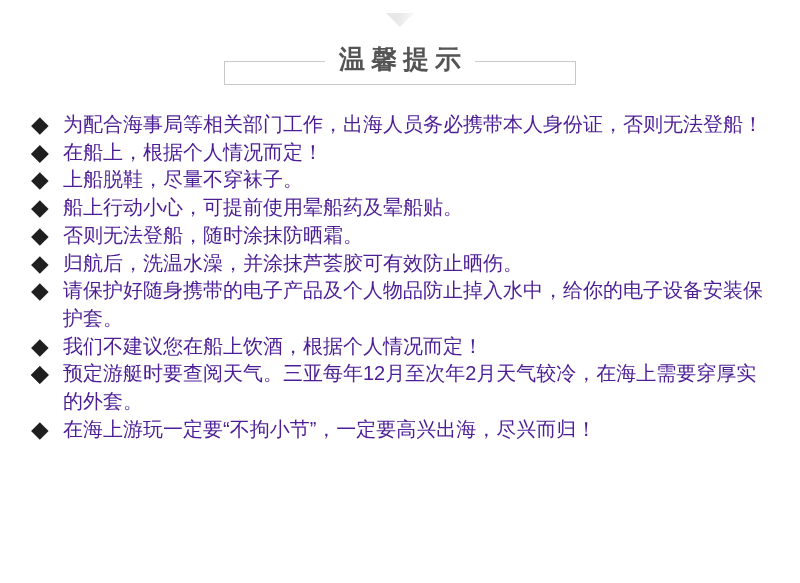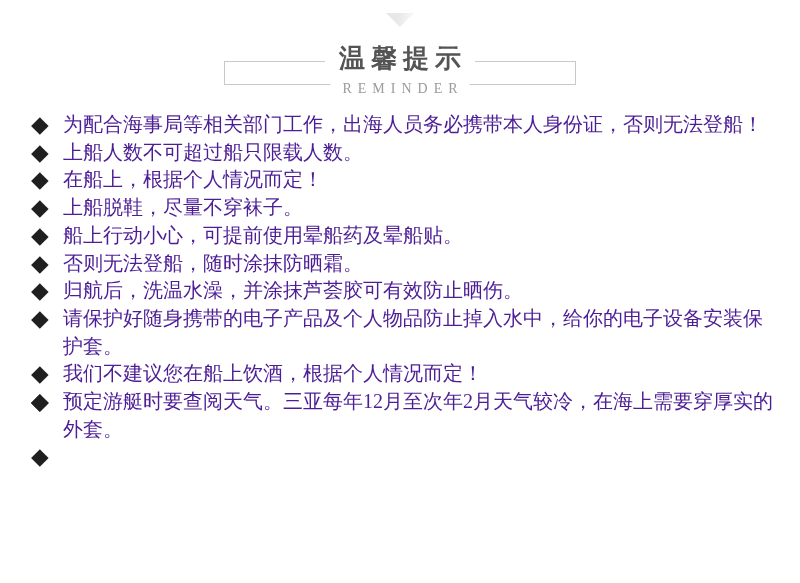--- a/index.html
+++ b/index.html
@@ -2,21 +2,21 @@
 <html><head>
 <meta charset="utf-8">
 <style>
   html, body { margin: 0; padding: 0; background: #ffffff; }
   .page {
     position: relative;
     width: 800px;
     height: 583px;
     background: #ffffff;
     overflow: hidden;
-    font-family: Liberation Serif, serif;
+    font-family: Liberation Sans, sans-serif;
     border-radius: 19px;
   }
   .triangle {
     position: absolute;
     left: 386px;
     top: 13px;
     width: 28px;
     height: 14px;
     background: linear-gradient(100deg, #e7e7e7 40%, #f3f3f3 75%);
     clip-path: polygon(0 0, 100% 0, 50% 100%);
@@ -87,29 +87,28 @@
     color: #4c1d95;
   }
 </style>
 </head>
 <body>
 
 <div class="page">
   <div class="triangle"></div>
   <div class="header-box"></div>
   <div class="title">温馨提示</div>
-  <div class="subtitle">REMINDER</div>
   <ul class="reminder-list">
       <li class="reminder-item"><span class="bullet">◆</span><span class="item-text">为配合海事局等相关部门工作，出海人员务必携带本人身份证，否则无法登船！</span></li>
-      <li class="reminder-item"><span class="bullet">◆</span><span class="item-text">上船人数不可超过船只限载人数。</span></li>
+      <li class="reminder-item"><span class="bullet">◆</span></li>
       <li class="reminder-item"><span class="bullet">◆</span><span class="item-text">在船上，根据个人情况而定！</span></li>
       <li class="reminder-item"><span class="bullet">◆</span><span class="item-text">上船脱鞋，尽量不穿袜子。</span></li>
       <li class="reminder-item"><span class="bullet">◆</span><span class="item-text">船上行动小心，可提前使用晕船药及晕船贴。</span></li>
       <li class="reminder-item"><span class="bullet">◆</span><span class="item-text">否则无法登船，随时涂抹防晒霜。</span></li>
       <li class="reminder-item"><span class="bullet">◆</span><span class="item-text">归航后，洗温水澡，并涂抹芦荟胶可有效防止晒伤。</span></li>
       <li class="reminder-item"><span class="bullet">◆</span><span class="item-text">请保护好随身携带的电子产品及个人物品防止掉入水中，给你的电子设备安装保护套。</span></li>
       <li class="reminder-item"><span class="bullet">◆</span><span class="item-text">我们不建议您在船上饮酒，根据个人情况而定！</span></li>
       <li class="reminder-item"><span class="bullet">◆</span></li>
       <li class="reminder-item"><span class="bullet">◆</span></li>
       <li class="reminder-item"><span class="bullet">◆</span><span class="item-text">预定游艇时要查阅天气。三亚每年12月至次年2月天气较冷，在海上需要穿厚实的外套。</span></li>
-      <li class="reminder-item"><span class="bullet">◆</span></li>
+      <li class="reminder-item"><span class="bullet">◆</span><span class="item-text">在海上游玩一定要“不拘小节”，一定要高兴出海，尽兴而归！</span></li>
     </ul>
 </div>
 
 </body></html>

